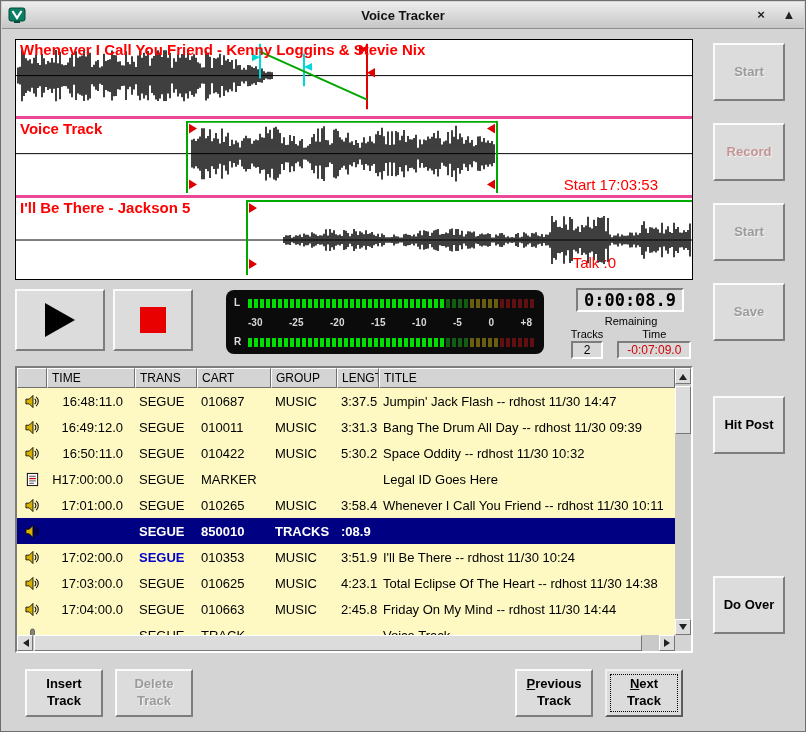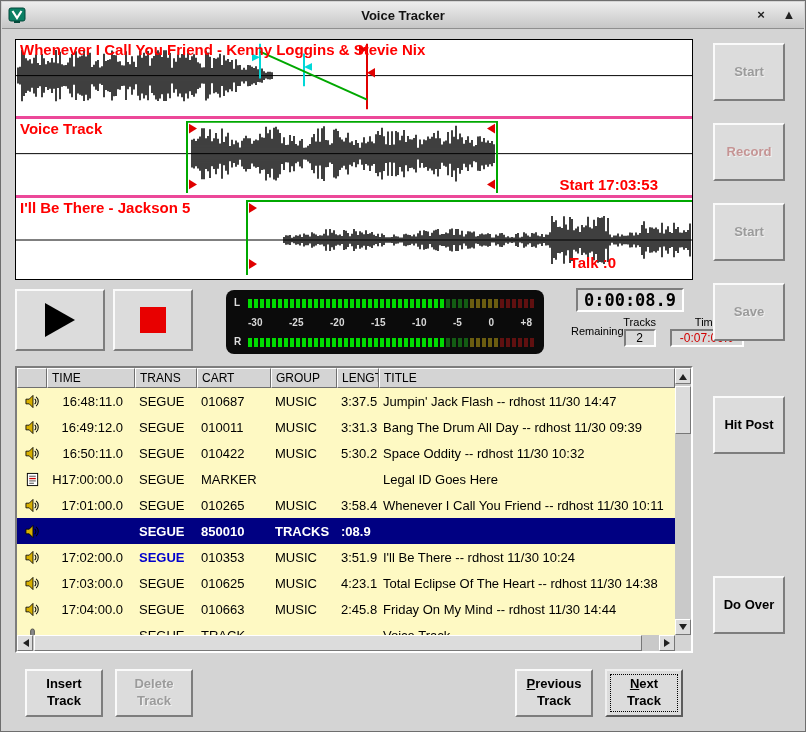--- a/index.html
+++ b/index.html
@@ -11,21 +11,21 @@
   .titlebar .title{position:absolute;left:0;right:0;text-align:center;font-weight:bold;font-size:13px;color:#111}
   .app-icon{display:inline-flex;z-index:2}
   .tb-right{position:absolute;right:6px;display:flex;gap:10px;z-index:2}
   .tb-btn{background:none;border:none;font-size:13px;font-weight:bold;color:#222;width:18px;height:18px;line-height:18px;text-align:center;cursor:default}
 
   
   .tracker{position:absolute;left:14px;top:38px;width:678px;height:241px;background:#fff;border:1px solid #000}
   .track{position:relative;width:100%;height:79px;border-bottom:3px solid #ec4899;overflow:hidden}
   .track:last-child{border-bottom:none}
   .track-title{position:absolute;left:4px;top:1px;color:#ff0000;font-weight:bold;font-size:15px;z-index:2;white-space:nowrap}
-  .track-annotation{position:absolute;color:#ff0000;font-weight:bold;font-size:15px;z-index:2;white-space:nowrap}
+  .track-annotation{position:absolute;color:#ff0000;font-weight:normal;font-size:15px;z-index:2;white-space:nowrap}
   .ann-2{right:34px;bottom:2px}
   .ann-3{right:76px;bottom:6px}
   .wave-svg{position:absolute;left:0;top:0;width:100%;height:100%}
 
   
   .q-btn{position:absolute;background:#dcdcdc;border:2px solid;border-color:#fafafa #7d7d7d #7d7d7d #fafafa;font-weight:bold;font-size:13px;color:#000;font-family:"Liberation Sans",sans-serif;display:flex;flex-direction:column;align-items:center;justify-content:center;line-height:1.3;cursor:default}
   .q-btn.disabled{color:#9b9b9b;text-shadow:1px 1px 0 #f1f1f1}
   .q-btn.rec.disabled{color:#c59494}
   .q-btn.focused{border-color:#efefef #5c5c5c #5c5c5c #efefef;outline:1px dotted #000;outline-offset:-6px}
   .q-btn u{text-decoration:underline}
@@ -37,21 +37,21 @@
   .stop-icon{width:26px;height:26px;background:#e80000}
 
   .meter{position:absolute;left:225px;top:289px;width:318px;height:64px;background:#0b0b0b;border-radius:8px;padding:7px 8px;display:flex;flex-direction:column;justify-content:space-between}
   .meter-row{display:flex;align-items:center;height:11px}
   .meter-label{width:14px;color:#ddd;font-size:10px;font-weight:bold}
   .led{width:4px;height:9px;margin-right:2px;display:inline-block}
   .meter-scale{display:flex;justify-content:space-between;color:#d8d8d8;font-size:10px;font-weight:bold;align-items:center;margin-left:14px;width:284px;height:13px}
 
   .sunken{border:2px solid;border-color:#7d7d7d #ffffff #ffffff #7d7d7d;background:#d9d9d9}
   .time-display{position:absolute;left:575px;top:287px;width:108px;height:24px;font-family:"DejaVu Sans Mono",monospace;font-weight:bold;font-size:17px;color:#000;text-align:center;line-height:20px}
-  .remaining{position:absolute;left:570px;top:314px;width:120px;display:flex;align-items:center;font-size:11px;color:#000}
+  .remaining{position:absolute;left:570px;top:314px;width:120px;display:flex;flex-direction:column;align-items:center;font-size:11px;color:#000}
   .rem-cols{display:flex;width:100%;justify-content:center;gap:14px;margin-top:1px}
   .rem-col{display:flex;flex-direction:column;align-items:center}
   .rem-box{height:18px;display:flex;align-items:center;justify-content:center;font-size:12px;margin-top:1px}
   .rem-tracks-box{width:32px}
   .rem-time-box{width:74px;color:#d00000}
 
   
   .log{position:absolute;left:14px;top:365px;width:678px;height:287px;border:2px solid;border-color:#7d7d7d #fff #fff #7d7d7d;background:#fff}
   .log-header{position:absolute;left:0;top:0;width:658px;height:20px;display:flex}
   .hcell{background:#d4d4d4;border:1px solid;border-color:#fff #6f6f6f #6f6f6f #fff;font-size:12px;padding:2px 4px;color:#000;white-space:nowrap;overflow:hidden}

